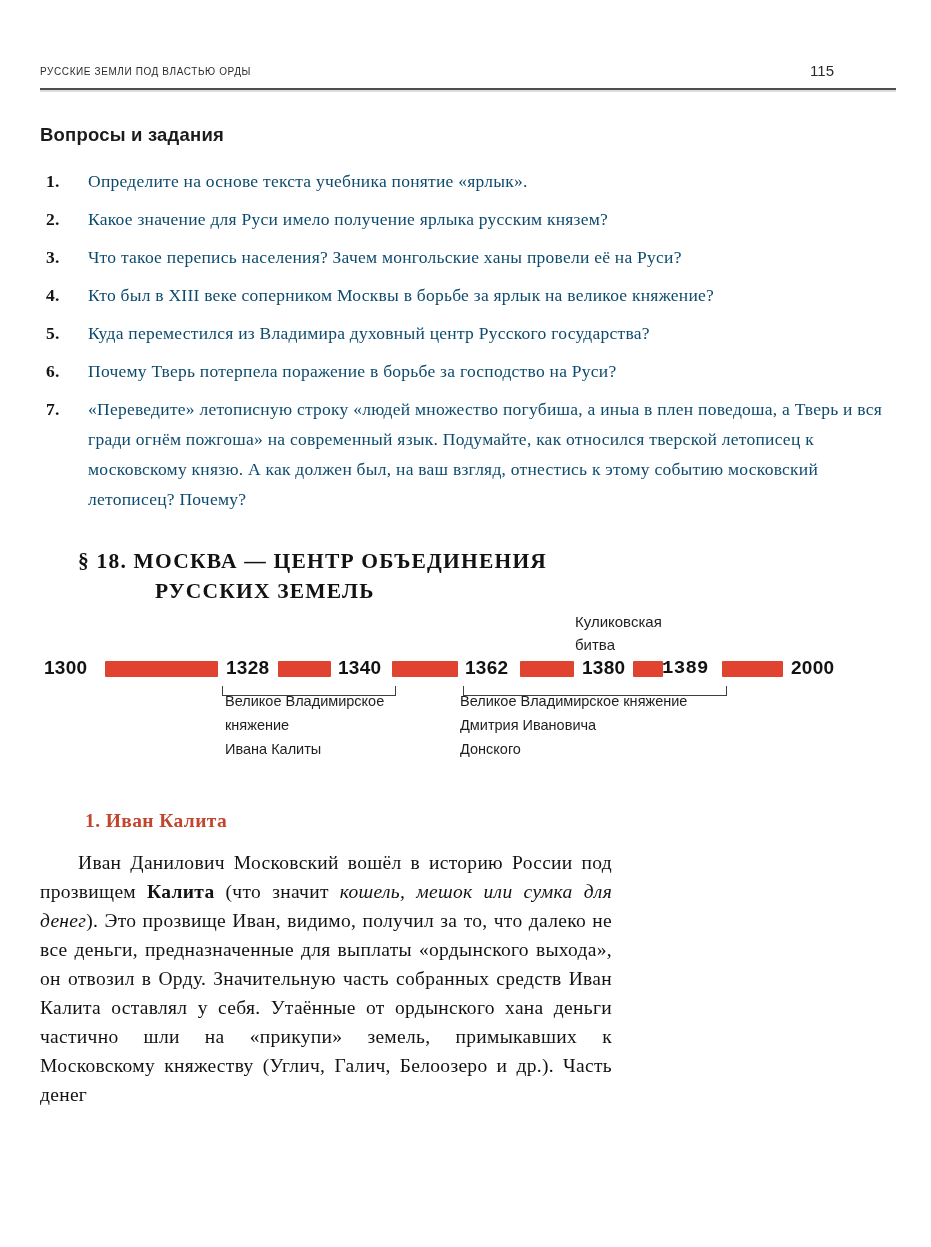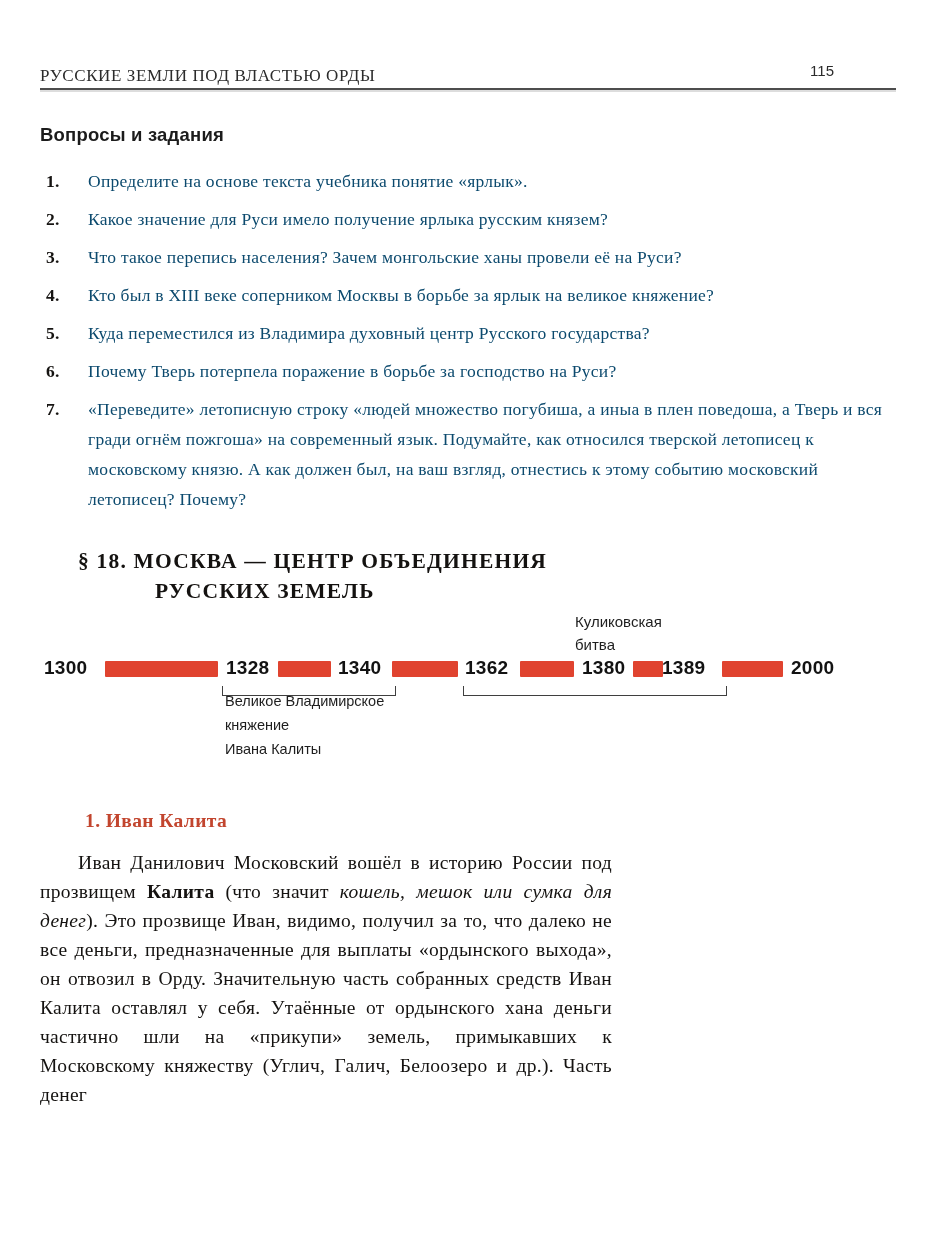--- a/index.html
+++ b/index.html
@@ -5,21 +5,21 @@
   html,body{margin:0;padding:0;}
   body{
     width:931px;height:1247px;background:#ffffff;position:relative;
     font-family:"Liberation Serif", serif;color:#161412;overflow:hidden;
   }
   .content{padding:0 35px 0 40px;}
 
   
   .running-head{margin-top:62px;position:relative;height:24px;}
   .running-title{
-    font-family:Liberation Serif, serif;font-size:17px;letter-spacing:.6px;
+    font-family:Liberation Sans, sans-serif;font-size:10px;letter-spacing:.6px;
     color:#2b2b2b;position:absolute;left:0;top:4px;
   }
   .page-num{
     font-family:"Liberation Sans", sans-serif;font-size:15px;color:#2b2b2b;
     position:absolute;right:62px;top:0;text-align:center;
   }
   .head-rule{height:2px;background:#4d4d4d;margin-top:2px;box-shadow:0 2px 0 rgba(120,120,120,.25);}
 
   
   .q-title{
@@ -54,21 +54,21 @@
   }
   .tl-period-label{
     position:absolute;top:79px;font-size:14.5px;line-height:24px;color:#1e1e1e;white-space:pre-line;
   }
   
   .y0{left:4px;}   .b1{left:65px;width:113px;}
   .y1{left:186px;} .b2{left:238px;width:53px;}
   .y2{left:298px;} .b3{left:352px;width:66px;}
   .y3{left:425px;} .b4{left:480px;width:54px;}
   .y4{left:542px;} .b5{left:593px;width:30px;}
-  .y5{left:622px;} .b6{left:682px;width:61px;}
+  .y5{left:622px;font-family:Liberation Mono, monospace;} .b6{left:682px;width:61px;}
   .y6{left:751px;}
   .bk1{left:182px;width:172px;}
   .bk2{left:423px;width:262px;}
   .pl1{left:185px;}
   .pl2{left:420px;}
 
   
   .article{display:flex;margin-top:10px;flex-direction:column;}
   .article-left{width:572px;flex:0 0 572px;}
   .article-right{flex:1;padding-left:10px;}
@@ -152,20 +152,23 @@
     <span class="tl-year y5">1389</span>
     <div class="tl-bar b6" style="background: rgb(224, 67, 47);"></div>
     <span class="tl-year y6">2000</span>
 
     <div class="tl-bracket bk1"></div>
     <div class="tl-bracket bk2"></div>
 
     <div class="tl-period-label pl1">Великое Владимирское
 княжение
 Ивана Калиты</div>
+    <div class="tl-period-label pl2">Великое Владимирское княжение
+Дмитрия Ивановича
+Донского</div>
   </div>
 
   <div class="article">
     <div class="article-left">
       <div class="article-heading" style="color: rgb(194, 69, 46);">1. Иван Калита</div>
       <p class="body-par"><span>Иван Данилович Московский вошёл в историю России под прозвищем </span><b>Калита</b><span> (что значит </span><i>кошель, мешок или сумка для денег</i><span>). Это прозвище Иван, видимо, получил за то, что далеко не все деньги, предназначенные для выплаты «ордынского выхода», он отвозил в Орду. Значительную часть собранных средств Иван Калита оставлял у себя. Утаённые от ордынского хана деньги частично шли на «прикупи» земель, примыкавших к Московскому княжеству (Углич, Галич, Белоозеро и др.). Часть денег</span></p>
     </div>
 
     <div class="article-right">
       <div class="figure">

